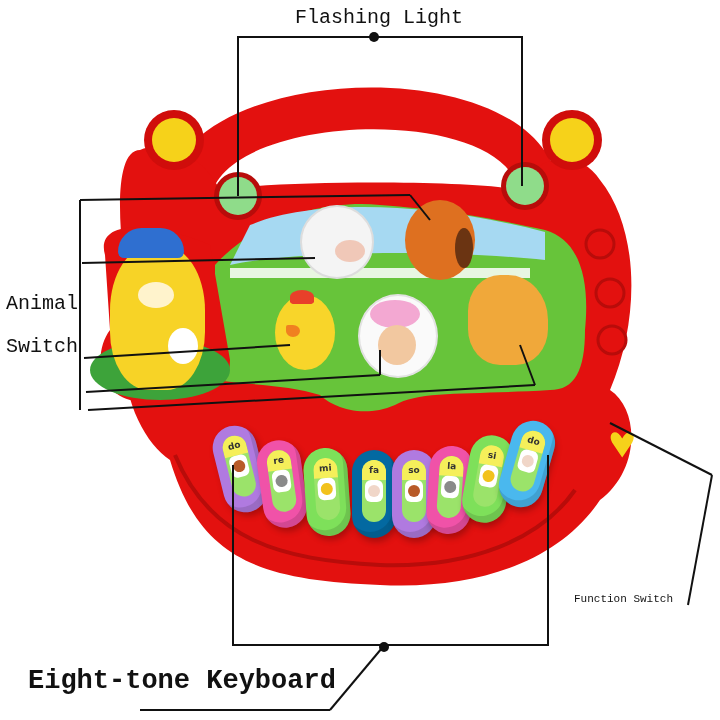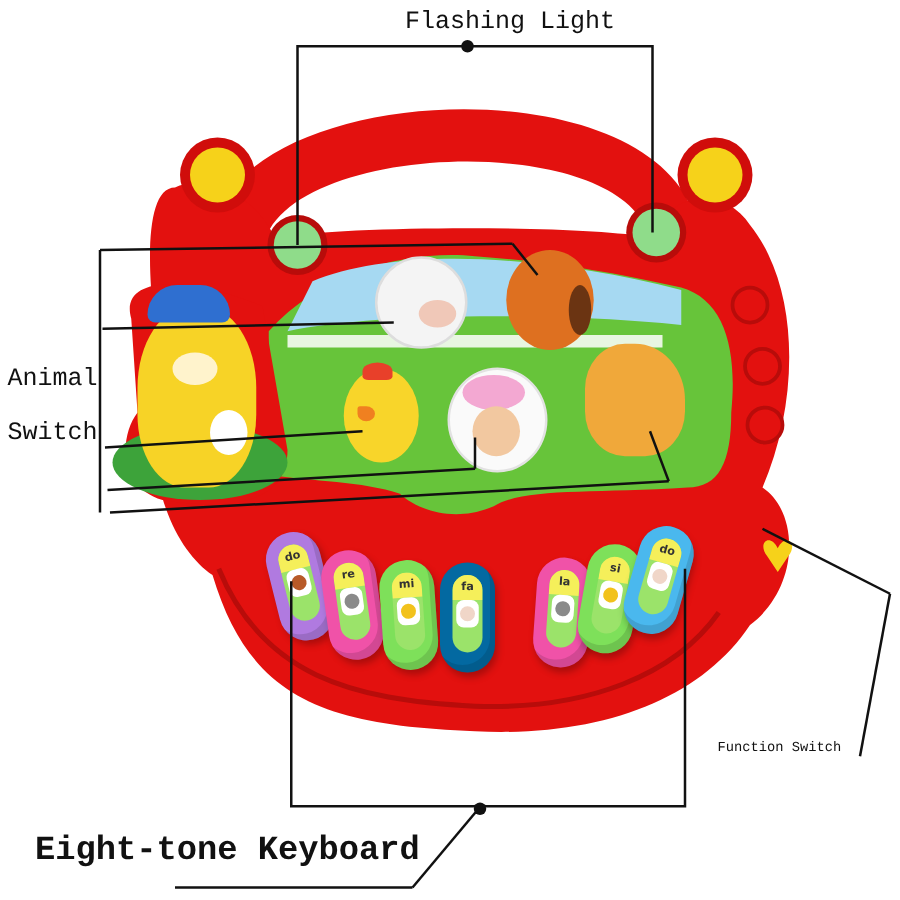--- a/index.html
+++ b/index.html
@@ -99,20 +99,28 @@
       </div>
   </div>
   <div class="key" style="left:352px;top:450px;background:#0369a1;">
     <div class="pill">
         <div class="top">fa</div>
         <div class="face">
           <span style="background:#f0d6c8"></span>
         </div>
       </div>
   </div>
+  <div class="key" style="left:392px;top:450px;background:#b07ae0;">
+    <div class="pill">
+        <div class="top">so</div>
+        <div class="face">
+          <span style="background:#b85a28"></span>
+        </div>
+      </div>
+  </div>
   <div class="key" style="left:428px;top:446px;background:#f052a8;transform:rotate(4deg);">
     <div class="pill">
         <div class="top">la</div>
         <div class="face">
           <span style="background:#8a8a8a"></span>
         </div>
       </div>
   </div>
   <div class="key" style="left:466px;top:435px;background:#7ee05a;transform:rotate(10deg);">
     <div class="pill">
@@ -153,17 +161,17 @@
     <line x1="382" y1="648" x2="330" y2="710"></line>
     <line x1="330" y1="710" x2="140" y2="710"></line>
 
     <line x1="610" y1="423" x2="712" y2="475"></line>
     <line x1="712" y1="475" x2="688" y2="605"></line>
   </g>
 </svg>
 <div class="dot" style="left:369px;top:32px;"></div>
 <div class="dot" style="left:379px;top:642px;"></div>
 
-<div class="label" style="left:324px;top:6px;font-size:20px;">Flashing Light</div>
+<div class="label" style="left:295px;top:6px;font-size:20px;">Flashing Light</div>
 <div class="label" style="left:6px;top:292px;font-size:20px;">Animal</div>
 <div class="label" style="left:6px;top:335px;font-size:20px;">Switch</div>
 <div class="label" style="left:574px;top:593px;font-size:11px;">Function Switch</div>
 <div class="label" style="left:28px;top:666px;font-size:27px;font-weight:bold;">Eight-tone Keyboard</div>
 
 </body></html>

